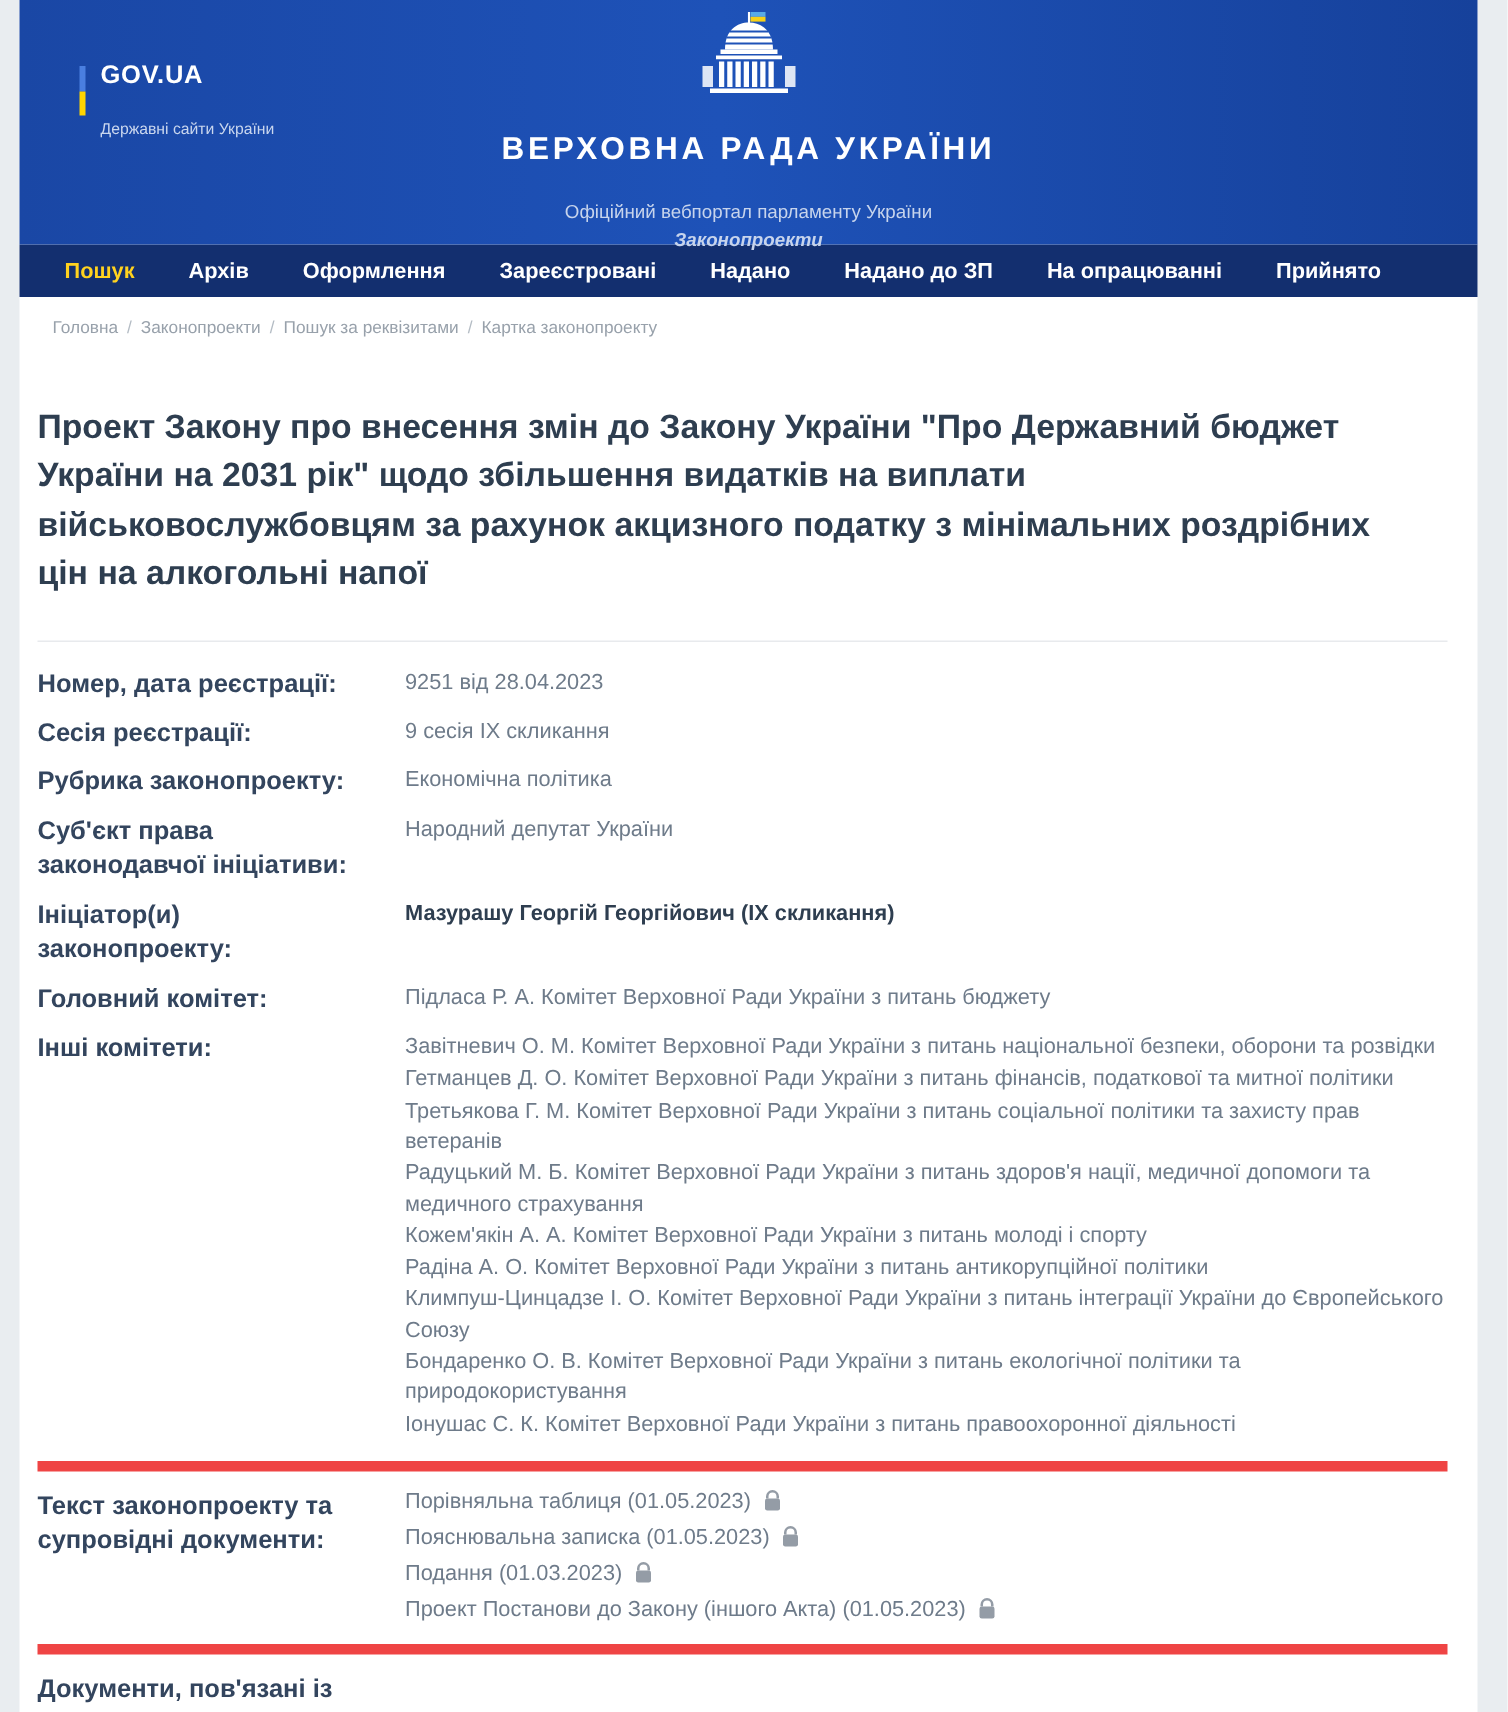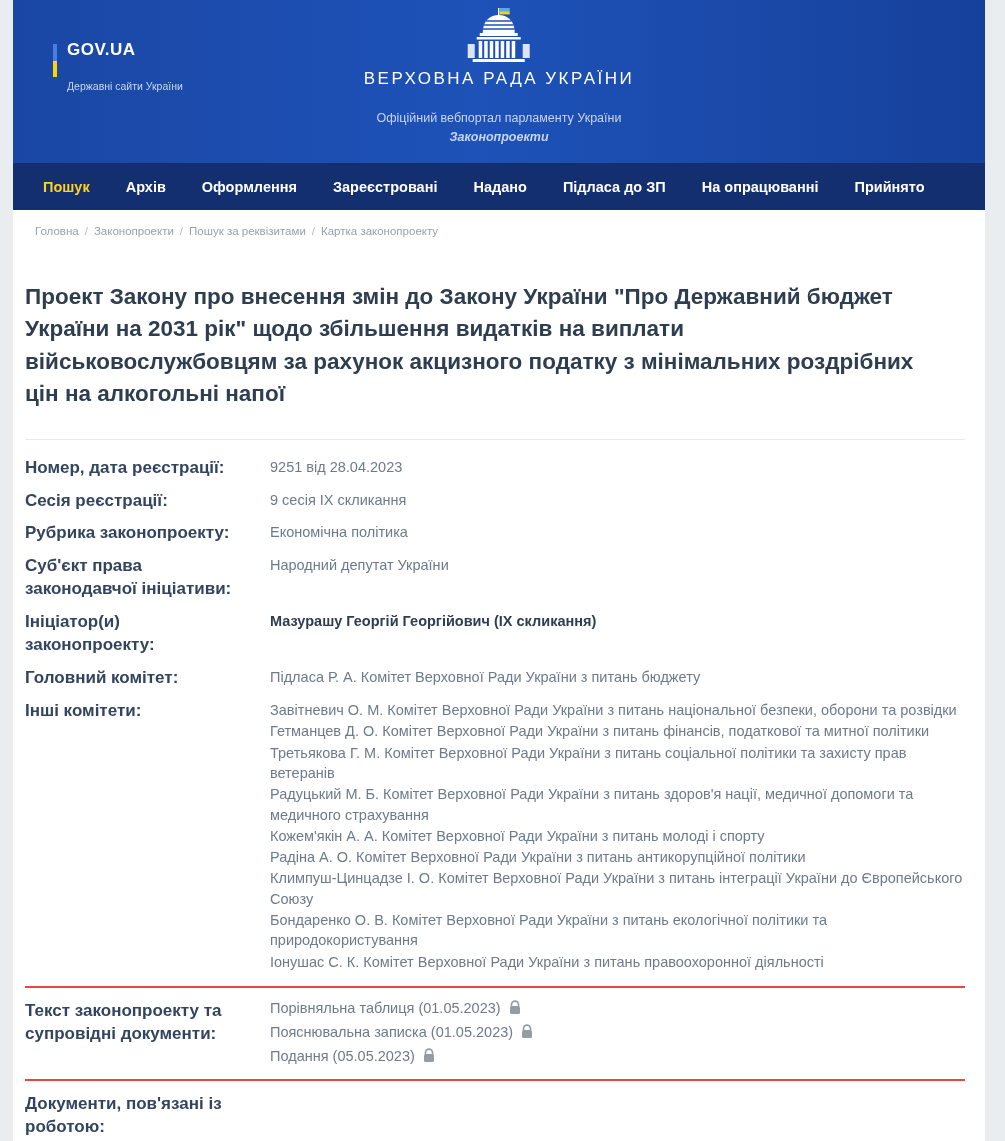--- a/index.html
+++ b/index.html
@@ -11,43 +11,43 @@
   
   .hero { height:163px; position:relative; color:#fff;
           background:linear-gradient(90deg,#1a47a5 0%,#1e52b8 48%,#16419b 100%); }
   .govua { position:absolute; left:40px; top:40px; display:flex; gap:10px; }
   .govua-bar { width:4px; height:33px; margin-top:4px; }
   .govua-bar .b1 { height:17px; background:#4a7fe0; }
   .govua-bar .b2 { height:16px; background:#ffd500; }
   .govua-title { font-size:17px; font-weight:bold; letter-spacing:.5px; }
   .govua-sub { font-size:10.5px; color:#c9d6ee; margin-top:20px; }
   .brand { position:absolute; left:50%; top:7px; transform:translateX(-50%); text-align:center; }
-  .brand-title { font-size:17px; font-weight:normal; letter-spacing:2.5px; margin-top:0; white-space:nowrap; }
+  .brand-title { font-size:21px; font-weight:bold; letter-spacing:2.5px; margin-top:18px; white-space:nowrap; }
   .brand-sub { font-size:12.5px; color:#c7d4ec; margin-top:22px; }
   .brand-section { font-size:12.5px; font-weight:bold; font-style:italic; color:#c7d4ec; margin-top:5px; }
 
   
-  .nav { height:47px; background:#132f6f; display:flex; align-items:center;
+  .nav { height:35px; background:#132f6f; display:flex; align-items:center;
          padding:0 30px; gap:36px; }
   .nav-item { color:#ffffff; font-weight:bold; font-size:14.5px; cursor:pointer; white-space:nowrap; text-decoration:none; }
   .nav-item.active { color:#ffd21f; }
 
   
   .crumbs { padding:15px 0 0 10px; font-size:11.5px; color:#98a1ab; display:flex; gap:6px; }
   .crumb { cursor:pointer; }
   .crumb-wrap:not(:last-child)::after { content:"/"; margin-left:6px; color:#b4bcc4; }
 
   
   .content { padding:0 20px 0 12px; }
   .bill-title { margin:44px 0 0 0; max-width:912px; font-size:22.5px; font-weight:bold;
                 color:#2e3e50; line-height:1.44; }
 
   .fields { margin-top:28px; border-top:1px solid #e8eaed; padding-top:12px; }
   .frow { display:grid; grid-template-columns:245px 1fr; padding:5px 0; align-items:start; }
-  .frow.bordered { border-top:2px solid #ef4444; margin-top:8px; padding-top:12px; }
+  .frow.bordered { border-top:7px solid #ef4444; margin-top:8px; padding-top:12px; }
   .flabel { font-size:17px; font-weight:bold; color:#33455e; line-height:1.35; padding-right:18px; }
   .fvalue { font-size:14.5px; color:#6e7b8a; line-height:1.4; }
   .fvalue.strong { font-weight:bold; color:#2e3e50; }
   .clist div { margin-bottom:1px; }
   .doc-item { display:flex; align-items:center; gap:8px; margin-bottom:8px; color:#6e7b8a; font-size:14.5px; cursor:pointer; }
   .doc-item:last-child { margin-bottom:2px; }
 </style>
 </head>
 <body>
 
@@ -93,21 +93,21 @@
       <div class="brand-section">Законопроекти</div>
     </div>
   </div>
 
   <div class="nav">
     <a class="nav-item active">Пошук</a>
     <a class="nav-item">Архів</a>
     <a class="nav-item">Оформлення</a>
     <a class="nav-item">Зареєстровані</a>
     <a class="nav-item">Надано</a>
-    <a class="nav-item">Підласа до ЗП</a>
+    <a class="nav-item">Надано до ЗП</a>
     <a class="nav-item">На опрацюванні</a>
     <a class="nav-item">Прийнято</a>
   </div>
 
   <div class="content">
 
     <div class="crumbs">
       <span class="crumb-wrap"><span class="crumb">Головна</span></span>
       <span class="crumb-wrap"><span class="crumb">Законопроекти</span></span>
       <span class="crumb-wrap"><span class="crumb">Пошук за реквізитами</span></span>
@@ -174,21 +174,28 @@
               </svg>
           </div>
           <div class="doc-item">
             <span>Пояснювальна записка (01.05.2023)</span>
             <svg width="12" height="15" viewBox="0 0 12 15">
                 <path d="M2.5 6V4.7a3.5 3.5 0 0 1 7 0V6" fill="none" stroke="#949ca6" stroke-width="1.7"></path>
                 <rect x="1" y="6" width="10" height="8" rx="1.5" fill="#949ca6"></rect>
               </svg>
           </div>
           <div class="doc-item">
-            <span>Подання (05.05.2023)</span>
+            <span>Подання (01.03.2023)</span>
+            <svg width="12" height="15" viewBox="0 0 12 15">
+                <path d="M2.5 6V4.7a3.5 3.5 0 0 1 7 0V6" fill="none" stroke="#949ca6" stroke-width="1.7"></path>
+                <rect x="1" y="6" width="10" height="8" rx="1.5" fill="#949ca6"></rect>
+              </svg>
+          </div>
+          <div class="doc-item">
+            <span>Проект Постанови до Закону (іншого Акта) (01.05.2023)</span>
             <svg width="12" height="15" viewBox="0 0 12 15">
                 <path d="M2.5 6V4.7a3.5 3.5 0 0 1 7 0V6" fill="none" stroke="#949ca6" stroke-width="1.7"></path>
                 <rect x="1" y="6" width="10" height="8" rx="1.5" fill="#949ca6"></rect>
               </svg>
           </div>
         </div>
       </div>
 
       <div class="frow bordered">
         <div class="flabel">Документи, пов'язані із роботою:</div>

